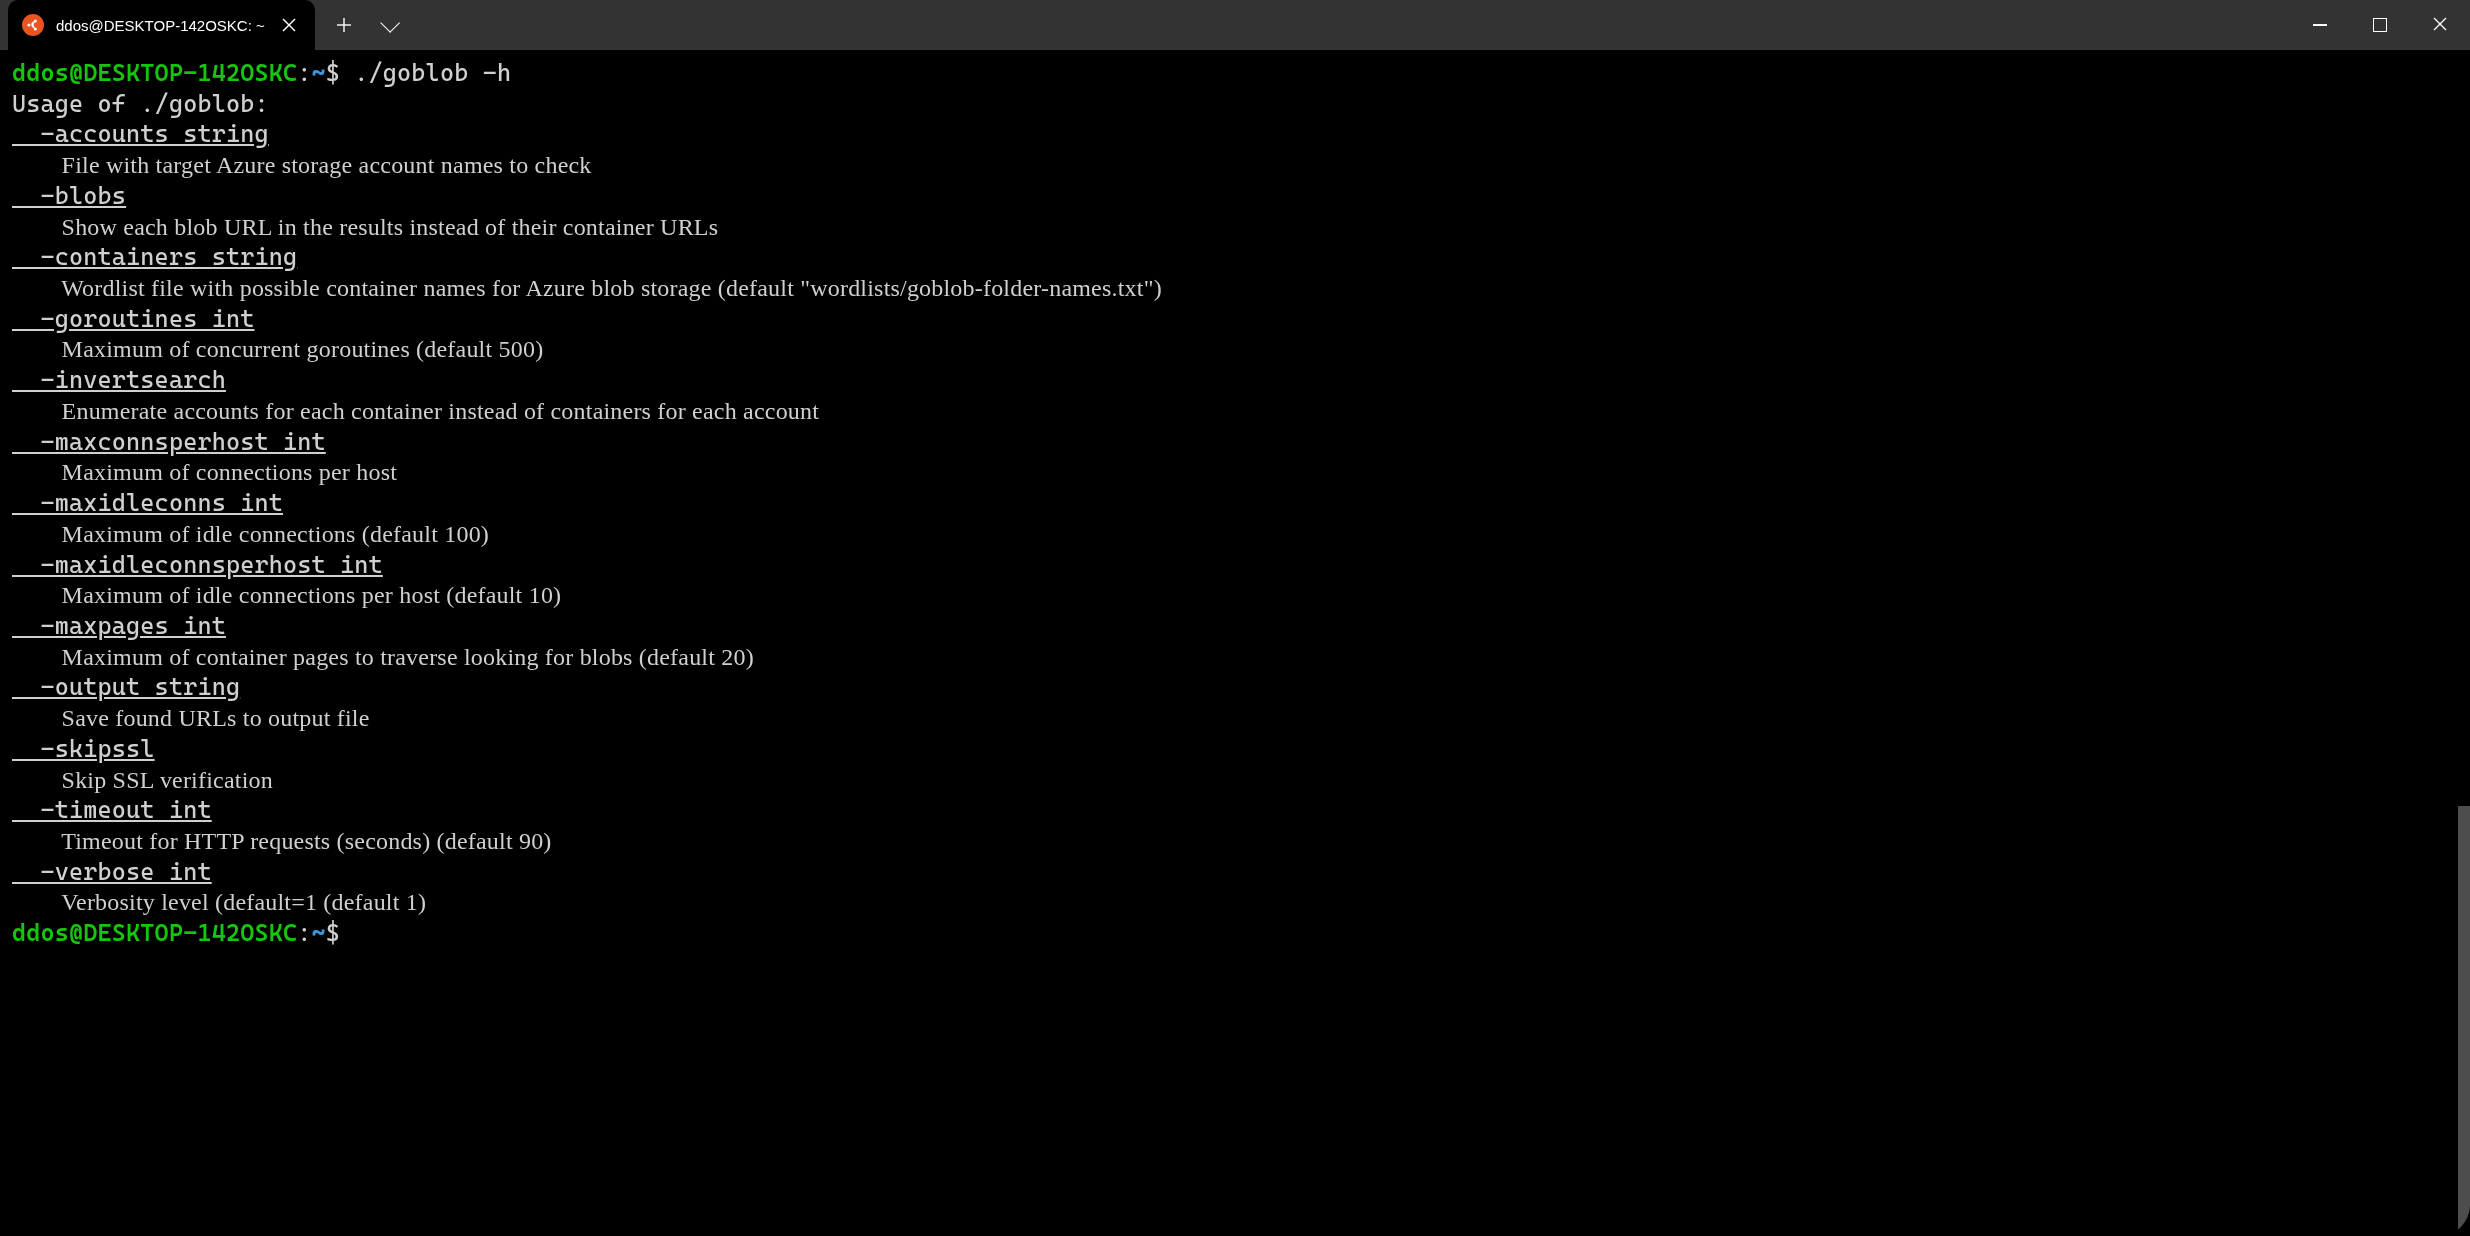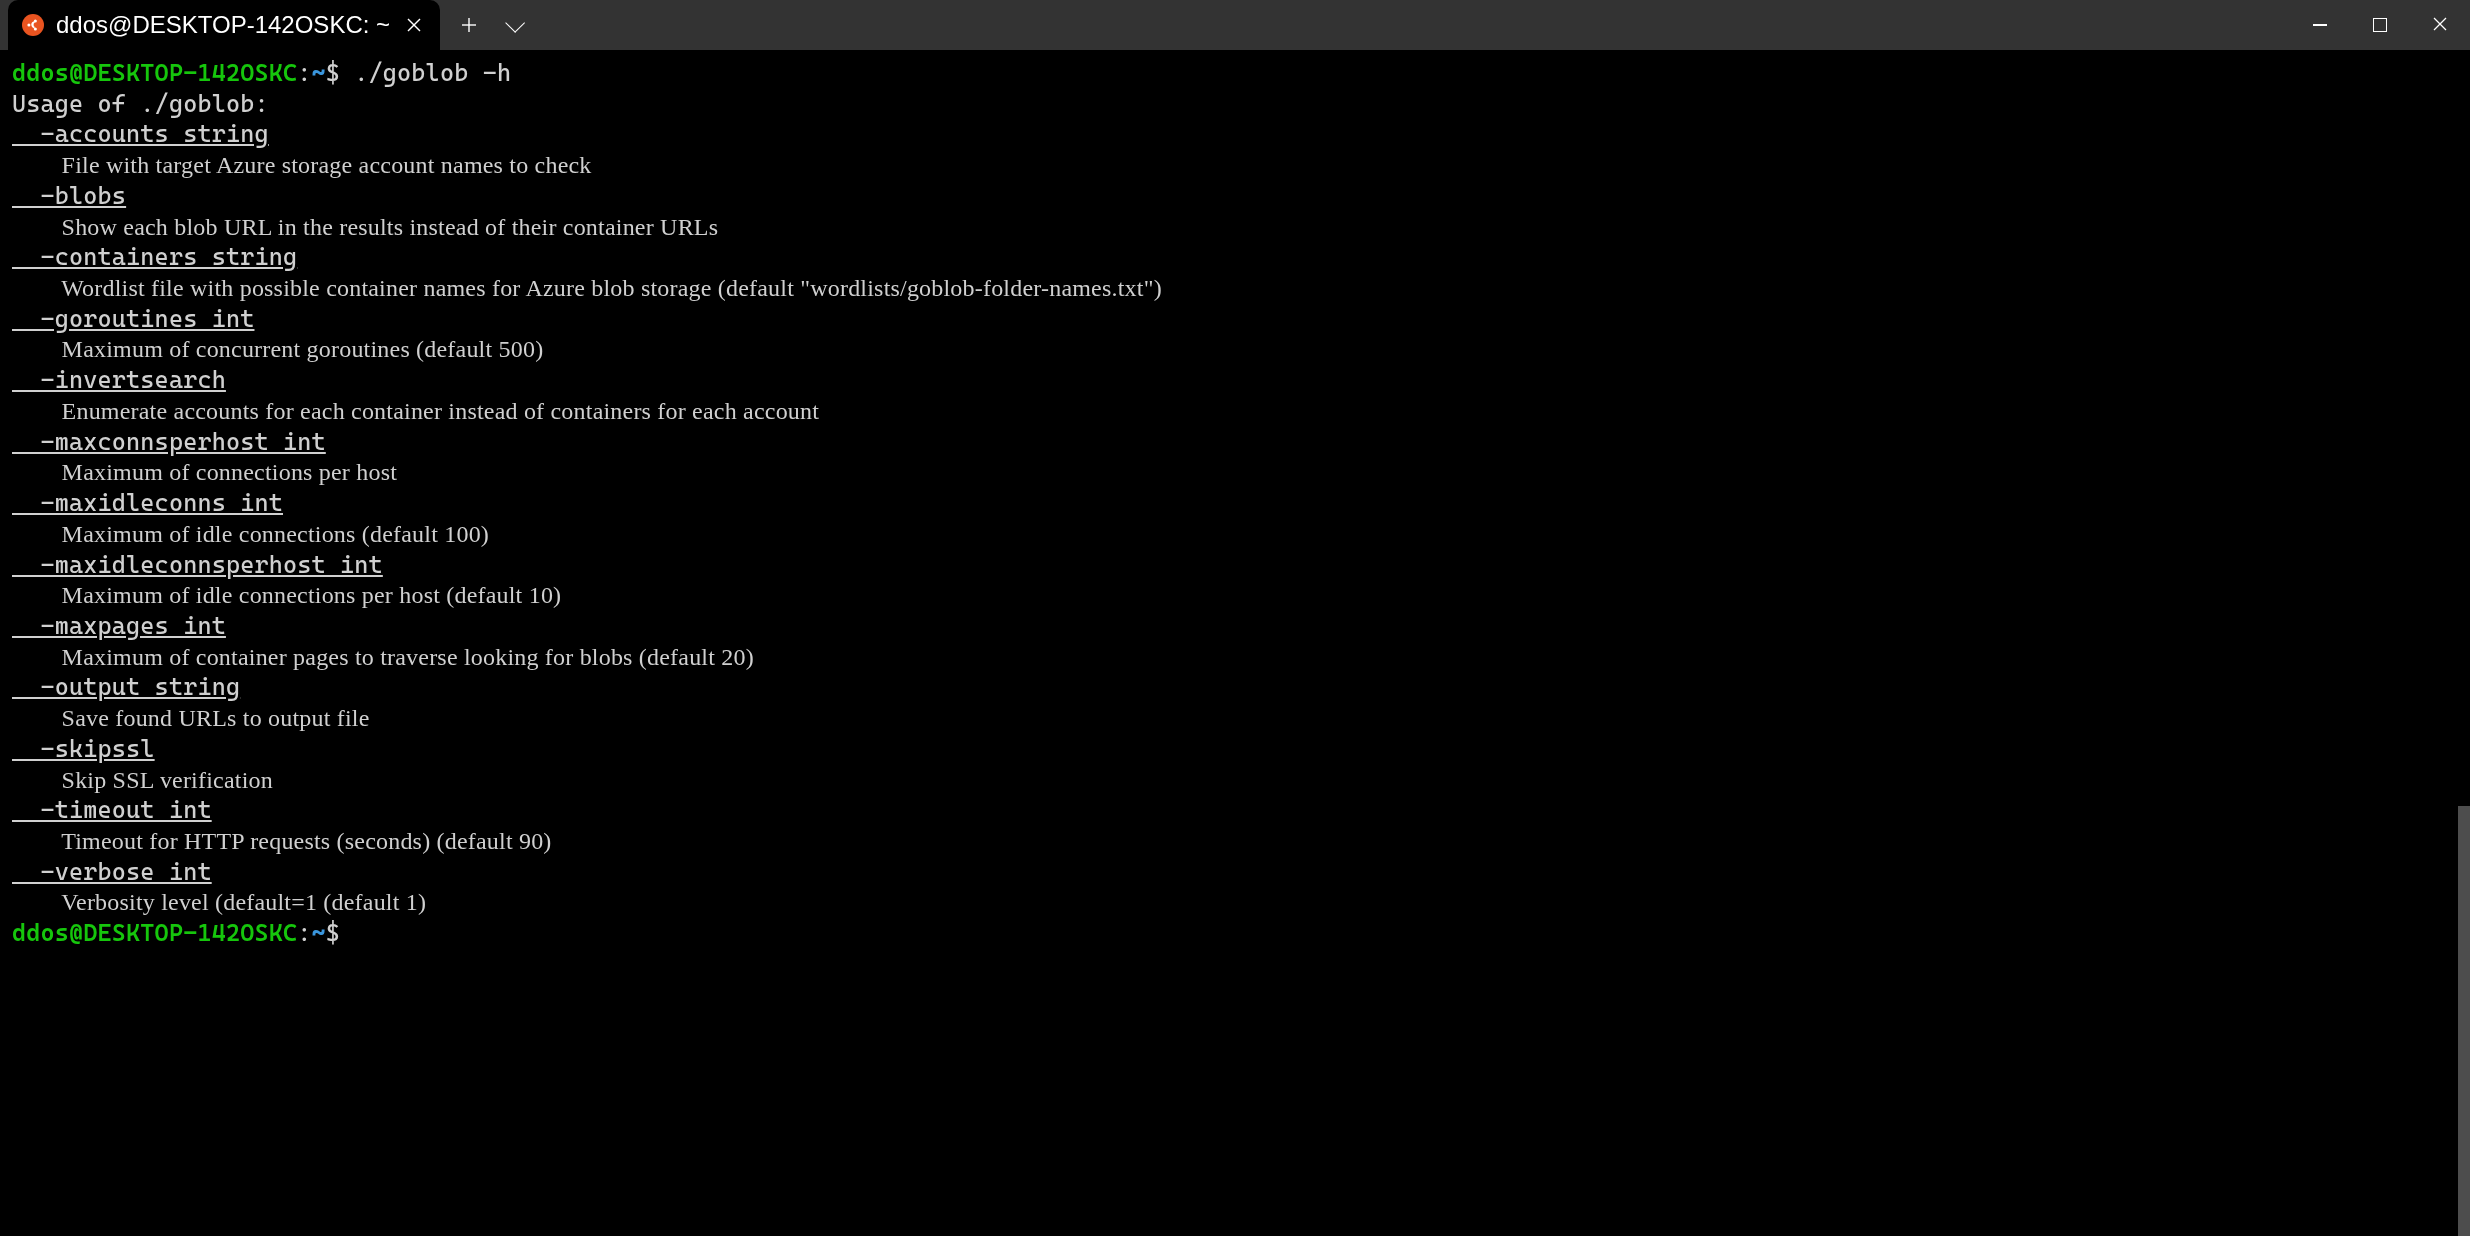--- a/index.html
+++ b/index.html
@@ -28,21 +28,21 @@
   }
   .tab-icon {
     width: 22px; height: 22px; border-radius: 50%;
     background: #E95420;
     display: flex; align-items: center; justify-content: center;
     flex-shrink: 0;
   }
   .tab-icon svg { width: 14px; height: 14px; }
   .tab-title {
     color: #ffffff;
-    font-size: 24px;
+    font-size: 15px;
     font-family: 'Segoe UI', sans-serif;
     white-space: nowrap;
     overflow: hidden;
     text-overflow: ellipsis;
     flex: 1;
   }
   .tab-close {
     color: #ffffff;
     font-size: 18px;
     width: 24px; height: 24px;
@@ -91,20 +91,21 @@
     color: #d0d0d0;
     font-size: 24px;
     line-height: 1.28;
     padding: 8px 12px 0 12px;
     white-space: pre;
     font-weight: 400;
     letter-spacing: 0.2px;
     height: calc(100% - 50px);
     overflow: hidden;
     position: relative;
+    border-radius: 31px;
   }
   .scrollbar-stub {
     position: absolute;
     right: 0;
     top: 0;
     bottom: 0;
     width: 12px;
     background: transparent;
   }
   .scrollbar-thumb {

